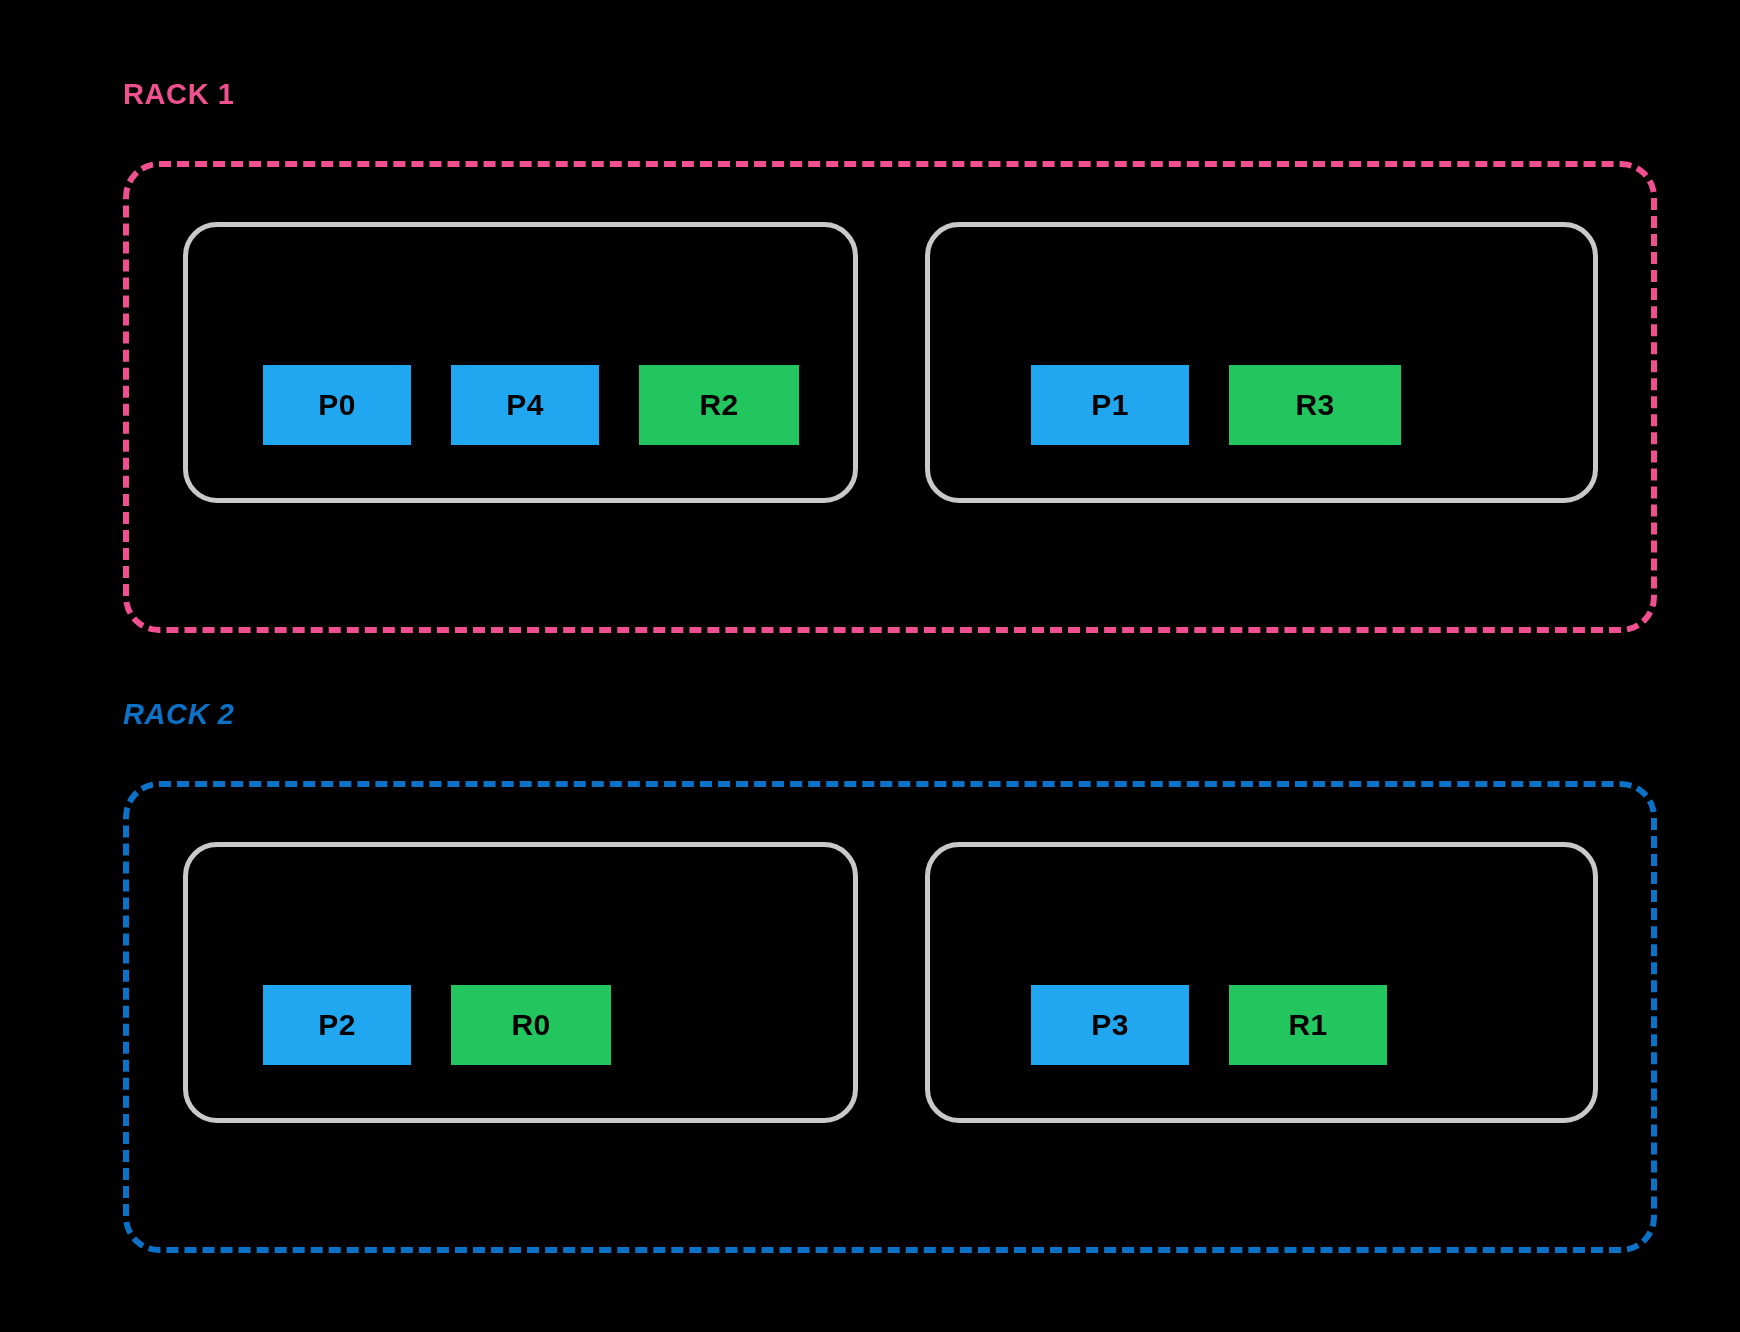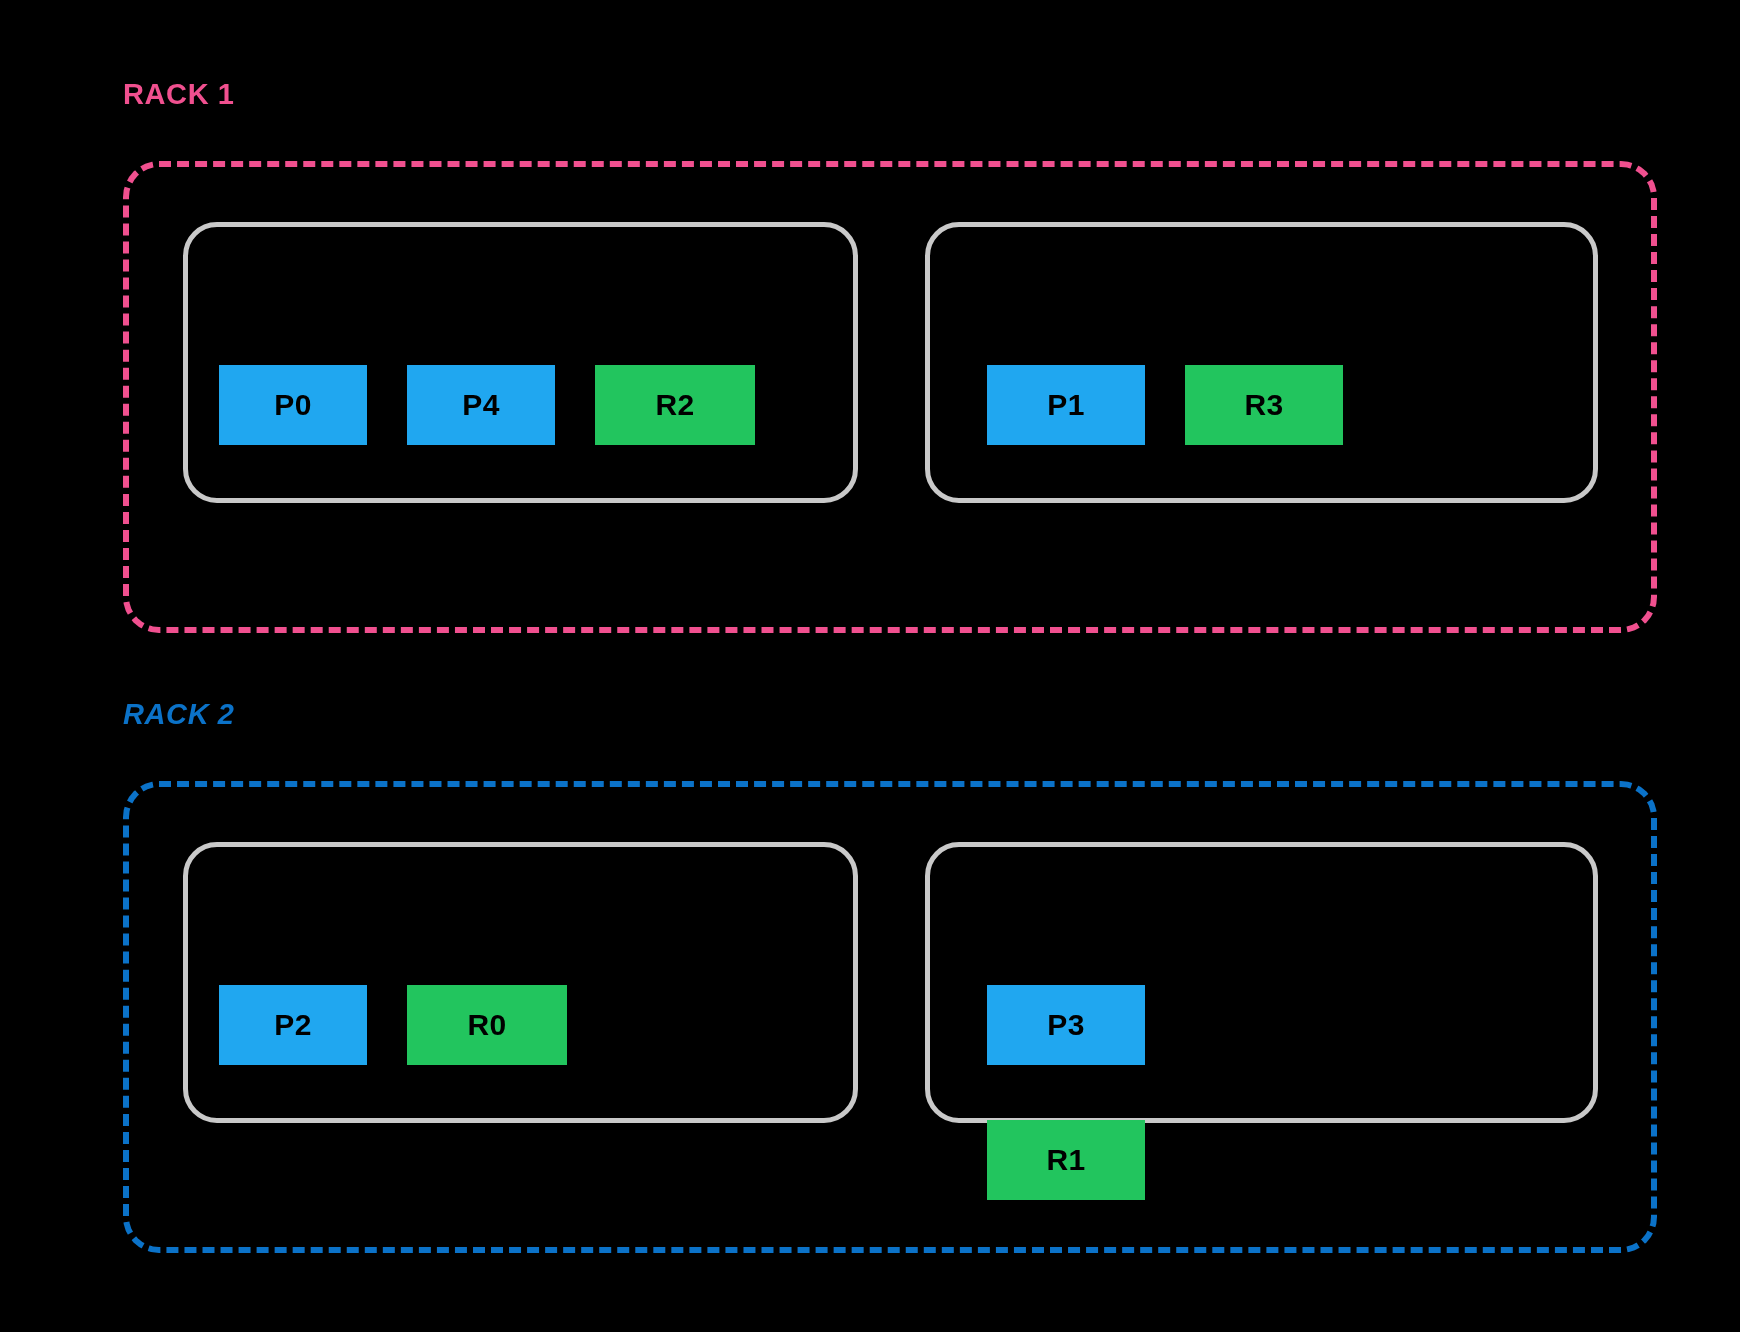--- a/index.html
+++ b/index.html
@@ -47,20 +47,21 @@
     border: 5px solid #c9c9c9;
     border-radius: 34px;
     background: transparent;
   }
 
   
   .chip-row {
     position: absolute;
     display: flex;
     align-items: center;
+    margin-left: 44px;
   }
   .chip {
     box-sizing: border-box;
     height: 80px;
     display: flex;
     align-items: center;
     justify-content: center;
     font-size: 30px;
     font-weight: 700;
     color: #000000;
@@ -83,35 +84,35 @@
     <div class="node-box" style="left:183px; top:222px; width:675px; height:281px;"></div>
     <div class="chip-row" style="left:219px; top:365px; gap:40px;">
       <div class="chip partition" style="width:148px;">P0</div>
       <div class="chip partition" style="width:148px;">P4</div>
       <div class="chip replica" style="width:160px;">R2</div>
     </div>
 
     <div class="node-box" style="left:925px; top:222px; width:673px; height:281px;"></div>
     <div class="chip-row" style="left:987px; top:365px; gap:40px;">
       <div class="chip partition" style="width:158px;">P1</div>
-      <div class="chip replica" style="width:158px;">R3</div>
+      <div class="chip replica" style="width:172px;">R3</div>
     </div>
   </div>
 
   <div class="rack-group" style="left:0px; top:620px; width:1740px; height:660px;">
 
     <div class="rack-label" style="left:123px; top:80px; color:#0b72c8;font-style:italic;">RACK 2</div>
 
     <div class="rack-boundary" style="left:123px; top:161px; width:1534px; height:472px; border-color:#0b72c8;"></div>
 
     <div class="node-box" style="left:183px; top:222px; width:675px; height:281px;"></div>
     <div class="chip-row" style="left:219px; top:365px; gap:40px;">
       <div class="chip partition" style="width:148px;">P2</div>
       <div class="chip replica" style="width:160px;">R0</div>
     </div>
 
     <div class="node-box" style="left:925px; top:222px; width:673px; height:281px;"></div>
-    <div class="chip-row" style="left:987px; top:365px; gap:55px;flex-direction:column;">
+    <div class="chip-row" style="left:987px; top:365px; gap:40px;">
       <div class="chip partition" style="width:158px;">P3</div>
       <div class="chip replica" style="width:158px;">R1</div>
     </div>
   </div>
 </div>
 
 </body></html>

